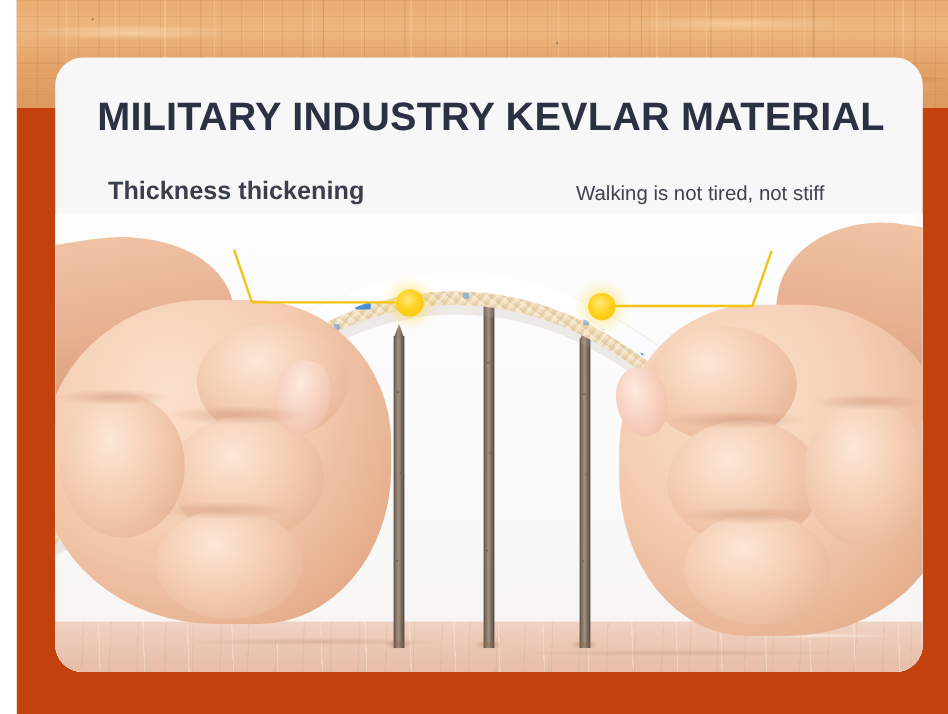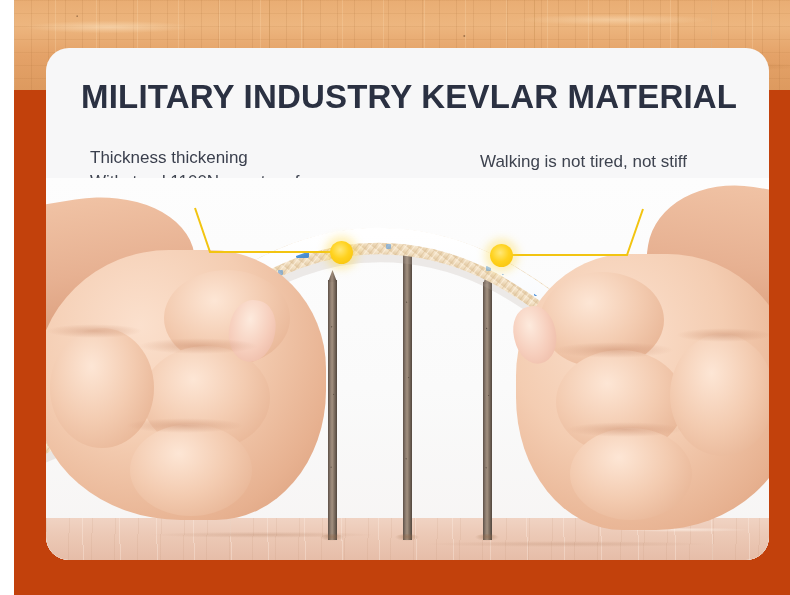--- a/index.html
+++ b/index.html
@@ -29,21 +29,21 @@
   .wood-seam{position:absolute;top:0;width:1px;height:90px;background:rgba(205,150,90,.55);}
 
   
   .card{position:absolute;left:32px;top:48px;width:723px;height:512px;
         background:#f7f7f8;border-radius:23px;overflow:hidden;}
 
   
   .headline{position:absolute;left:35px;top:30px;width:660px;
     font-size:33px;font-weight:bold;letter-spacing:.2px;color:#2b3142;white-space:nowrap;}
   .cap{position:absolute;}
-  .cap .t{font-size:17px;font-weight:normal;color:#3a3f4d;white-space:nowrap;}
+  .cap .t{font-size:21px;font-weight:bold;color:#3a3f4d;white-space:nowrap;}
   .cap .s{font-size:17px;color:#3e434f;white-space:nowrap;margin-top:4px;}
   .cap-left{left:44px;top:100px;}
   .cap-right{left:434px;top:100px;}
 
   
   .photo{position:absolute;left:0;top:130px;width:723px;height:382px;overflow:hidden;
          background:#fbfbfb;}
   
   .photo:before{content:"";position:absolute;inset:0;
     background:linear-gradient(180deg,#fdfdfd 0%,#fafafa 55%,#f6f4f3 100%);}

